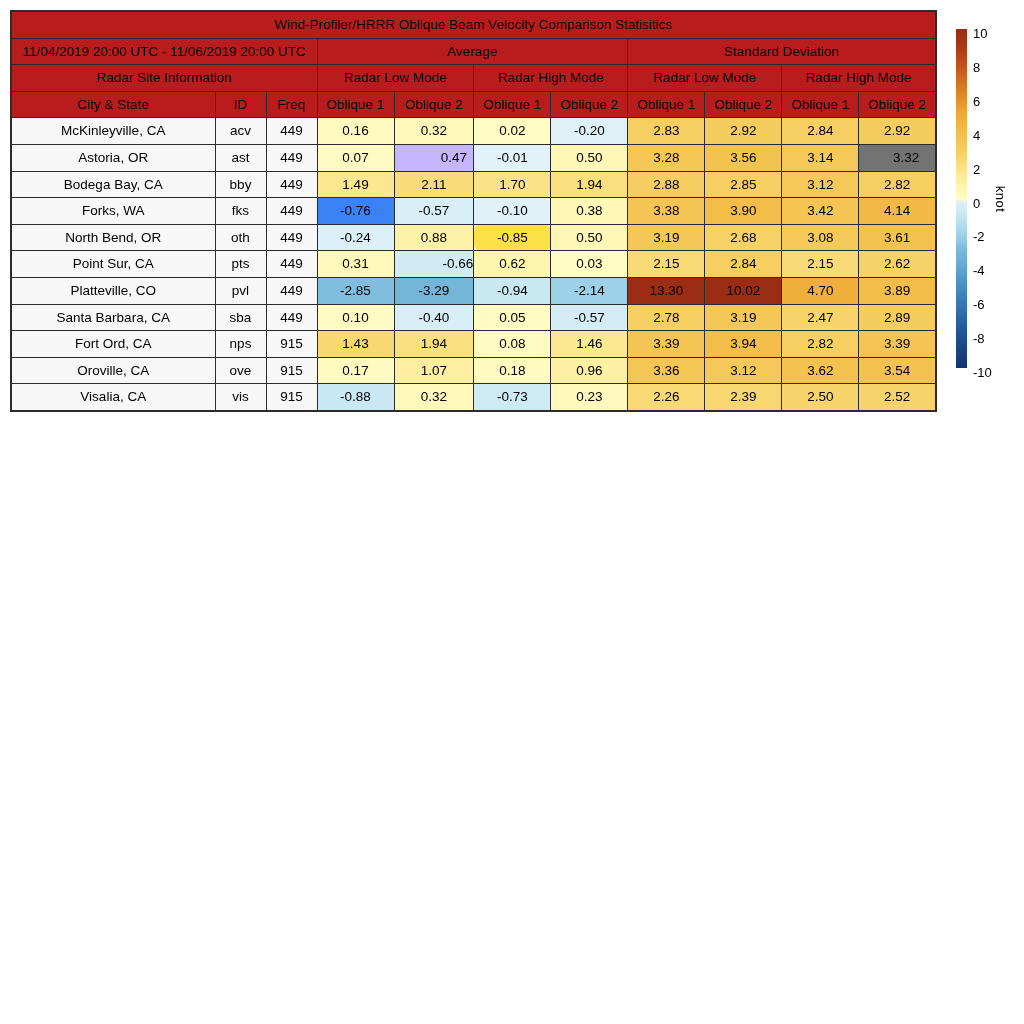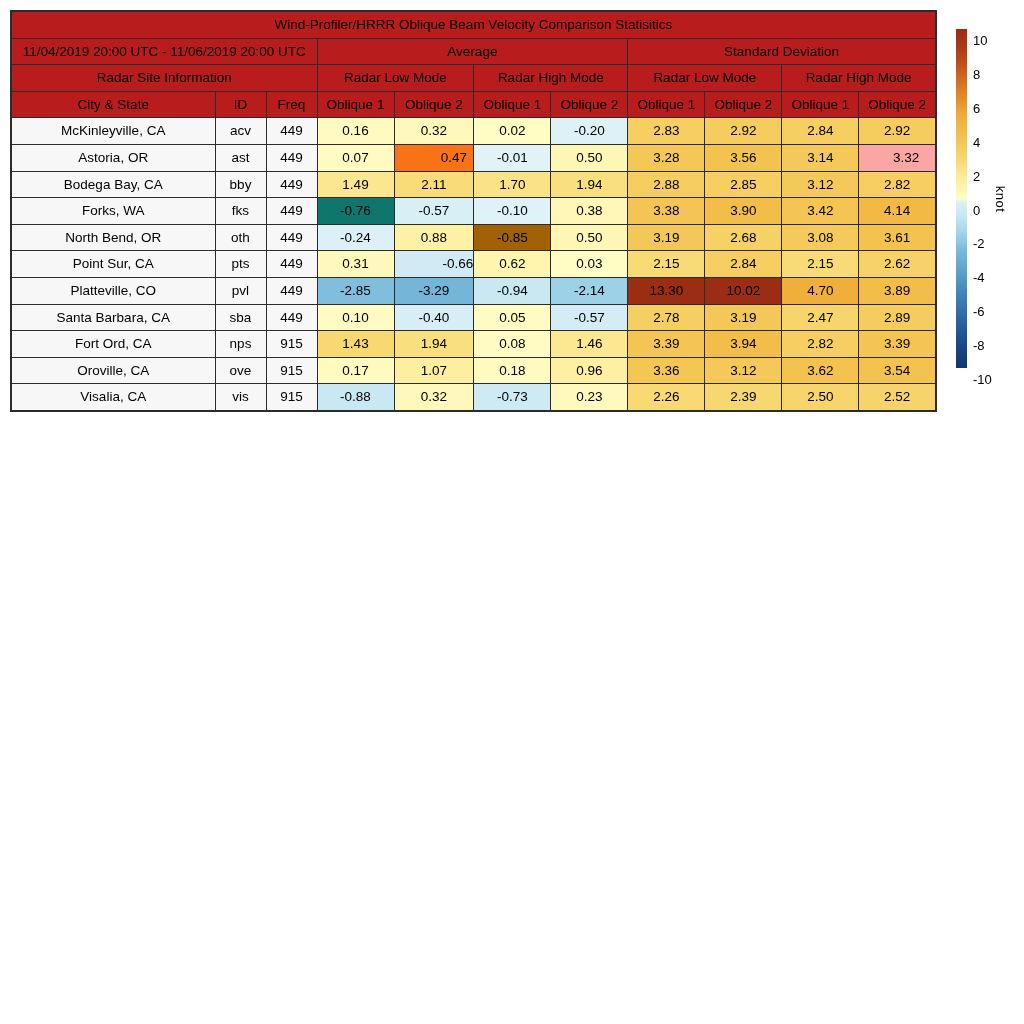--- a/index.html
+++ b/index.html
@@ -20,21 +20,21 @@
     text-align:center;vertical-align:middle;
     padding:0;height:25.6px;line-height:25.6px;
     white-space:nowrap;overflow:hidden;
   }
   td.hdr{background:#b91c1c;}
   td.label-cell{background:#f7f7f7;}
   td.value-cell{color:#000;}
 
   .colorbar{position:absolute;left:946px;top:29px;width:80px;height:339px;font-size:13px;}
   .cbar-bar{position:absolute;left:10px;top:0;width:11px;height:339px;}
-  .cbar-ticks{position:absolute;left:27px;top:11px;width:40px;height:100%;}
+  .cbar-ticks{position:absolute;left:27px;top:4px;width:40px;height:100%;}
   .cbar-tick{position:absolute;left:0;transform:translateY(-50%);line-height:13px;}
   .cbar-label{
     position:absolute;left:47px;top:50%;
     transform:translateY(-50%);
     writing-mode:vertical-rl;
     letter-spacing:0.5px;
   }
 </style>
 </head>
 <body>
@@ -97,61 +97,61 @@
           <td class="value-cell" style="background: rgb(246, 206, 97);">2.83</td>
           <td class="value-cell" style="background: rgb(245, 205, 94);">2.92</td>
           <td class="value-cell" style="background: rgb(246, 206, 97);">2.84</td>
           <td class="value-cell" style="background: rgb(245, 205, 94);">2.92</td>
         </tr>
         <tr>
           <td class="label-cell">Astoria, OR</td>
           <td class="label-cell">ast</td>
           <td class="label-cell">449</td>
           <td class="value-cell" style="background: rgb(255, 251, 195);">0.07</td>
-          <td class="value-cell" style="background: #f97316; padding-left: 40px;">0.47</td>
+          <td class="value-cell" style="background: #c4b5fd; padding-left: 40px;">0.47</td>
           <td class="value-cell" style="background: rgb(226, 243, 248);">-0.01</td>
           <td class="value-cell" style="background: rgb(254, 246, 180);">0.50</td>
           <td class="value-cell" style="background: rgb(244, 199, 86);">3.28</td>
           <td class="value-cell" style="background: rgb(243, 195, 80);">3.56</td>
           <td class="value-cell" style="background: rgb(245, 201, 89); margin-left: 38px;">3.14</td>
-          <td class="value-cell" style="background: #fca5a5; padding-left: 18px;">3.32</td>
+          <td class="value-cell" style="background: #737373; padding-left: 18px;">3.32</td>
         </tr>
         <tr>
           <td class="label-cell">Bodega Bay, CA</td>
           <td class="label-cell">bby</td>
           <td class="label-cell">449</td>
           <td class="value-cell" style="background: rgb(251, 231, 143);">1.49</td>
           <td class="value-cell" style="background: rgb(249, 220, 120);">2.11</td>
           <td class="value-cell" style="background: rgb(250, 227, 135);">1.70</td>
           <td class="value-cell" style="background: rgb(249, 223, 125);">1.94</td>
           <td class="value-cell" style="background: rgb(245, 205, 96);">2.88</td>
           <td class="value-cell" style="background: rgb(246, 206, 97);">2.85</td>
           <td class="value-cell" style="background: rgb(245, 201, 89);">3.12</td>
           <td class="value-cell" style="background: rgb(246, 206, 98);">2.82</td>
         </tr>
         <tr>
           <td class="label-cell">Forks, WA</td>
           <td class="label-cell">fks</td>
           <td class="label-cell">449</td>
-          <td class="value-cell" style="background: #0f766e; margin-left: 27px;">-0.76</td>
+          <td class="value-cell" style="background: #3b82f6; margin-left: 27px;">-0.76</td>
           <td class="value-cell" style="background: rgb(217, 239, 246);">-0.57</td>
           <td class="value-cell" style="background: rgb(223, 242, 247);">-0.10</td>
           <td class="value-cell" style="background: rgb(254, 247, 184);">0.38</td>
           <td class="value-cell" style="background: rgb(244, 197, 84);">3.38</td>
           <td class="value-cell" style="background: rgb(242, 190, 73);">3.90</td>
           <td class="value-cell" style="background: rgb(244, 197, 83);">3.42</td>
           <td class="value-cell" style="background: rgb(242, 185, 69);">4.14</td>
         </tr>
         <tr>
           <td class="label-cell">North Bend, OR</td>
           <td class="label-cell">oth</td>
           <td class="label-cell">449</td>
           <td class="value-cell" style="background: rgb(220, 240, 247);">-0.24</td>
           <td class="value-cell" style="background: rgb(253, 241, 166);">0.88</td>
-          <td class="value-cell" style="background: #a16207;">-0.85</td>
+          <td class="value-cell" style="background: #fde047; border-radius: 7px;">-0.85</td>
           <td class="value-cell" style="background: rgb(254, 246, 180);">0.50</td>
           <td class="value-cell" style="background: rgb(244, 200, 88);">3.19</td>
           <td class="value-cell" style="background: rgb(246, 209, 102);">2.68</td>
           <td class="value-cell" style="background: rgb(245, 202, 90);">3.08</td>
           <td class="value-cell" style="background: rgb(243, 194, 79);">3.61</td>
         </tr>
         <tr>
           <td class="label-cell">Point Sur, CA</td>
           <td class="label-cell">pts</td>
           <td class="label-cell">449</td>

